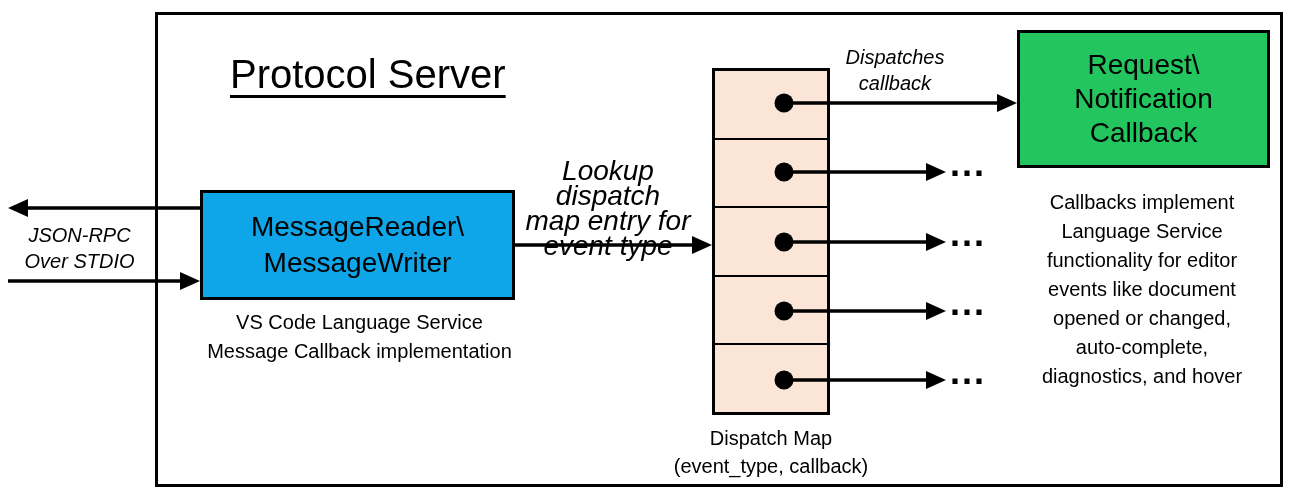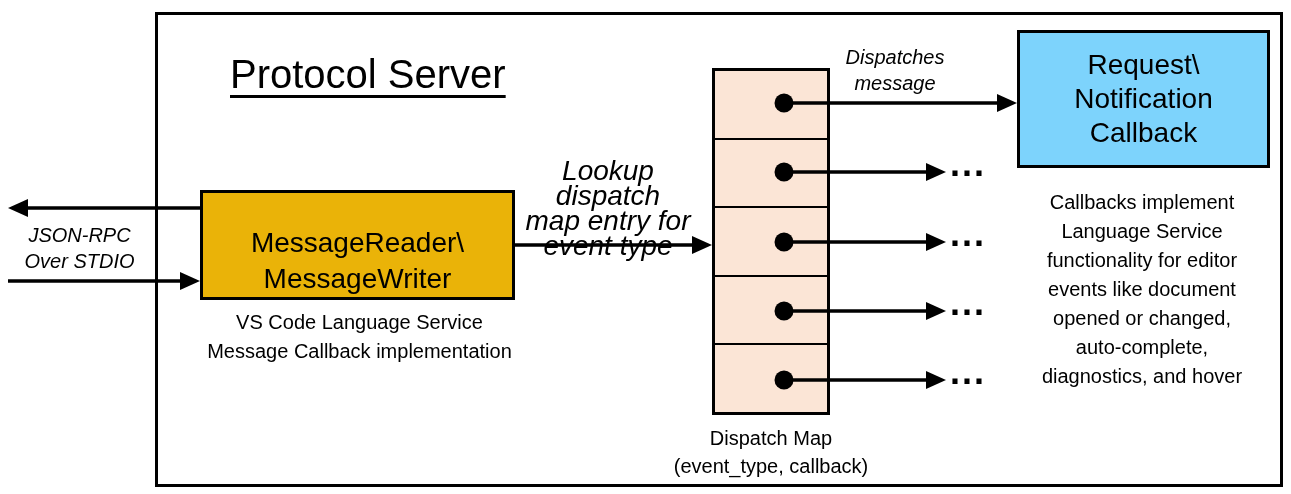--- a/index.html
+++ b/index.html
@@ -67,21 +67,21 @@
 </head>
 <body>
 
 <div class="abs" id="outer-rect"></div>
 
 <div class="abs" id="diagram-title">Protocol Server</div>
 
 <div class="abs pre center italic" id="stdio-label">JSON-RPC
 Over STDIO</div>
 
-<div class="abs" id="msg-box" style="background-color: #eab308; align-items: flex-end;">
+<div class="abs" id="msg-box" style="background-color: #0ea5e9;">
   <div class="pre center">MessageReader\
 MessageWriter</div>
 </div>
 
 <div class="abs pre center" id="msg-caption">VS Code Language Service
 Message Callback implementation</div>
 
 <div class="abs pre center italic" id="lookup-label">Lookup dispatch
 map entry for
 event type</div>
@@ -91,23 +91,23 @@
   <div class="dm-row"></div>
   <div class="dm-row"></div>
   <div class="dm-row"></div>
   <div class="dm-row"></div>
 </div>
 
 <div class="abs pre center" id="dispatch-caption">Dispatch Map
 (event_type, callback)</div>
 
 <div class="abs pre center italic" id="dispatches-label">Dispatches
-message</div>
+callback</div>
 
-<div class="abs" id="callback-box" style="background-color: #7dd3fc;">
+<div class="abs" id="callback-box" style="background-color: #22c55e;">
   <div class="pre center">Request\
 Notification
 Callback</div>
 </div>
 
 <div class="abs pre center" id="right-note">Callbacks implement
 Language Service
 functionality for editor
 events like document
 opened or changed,

